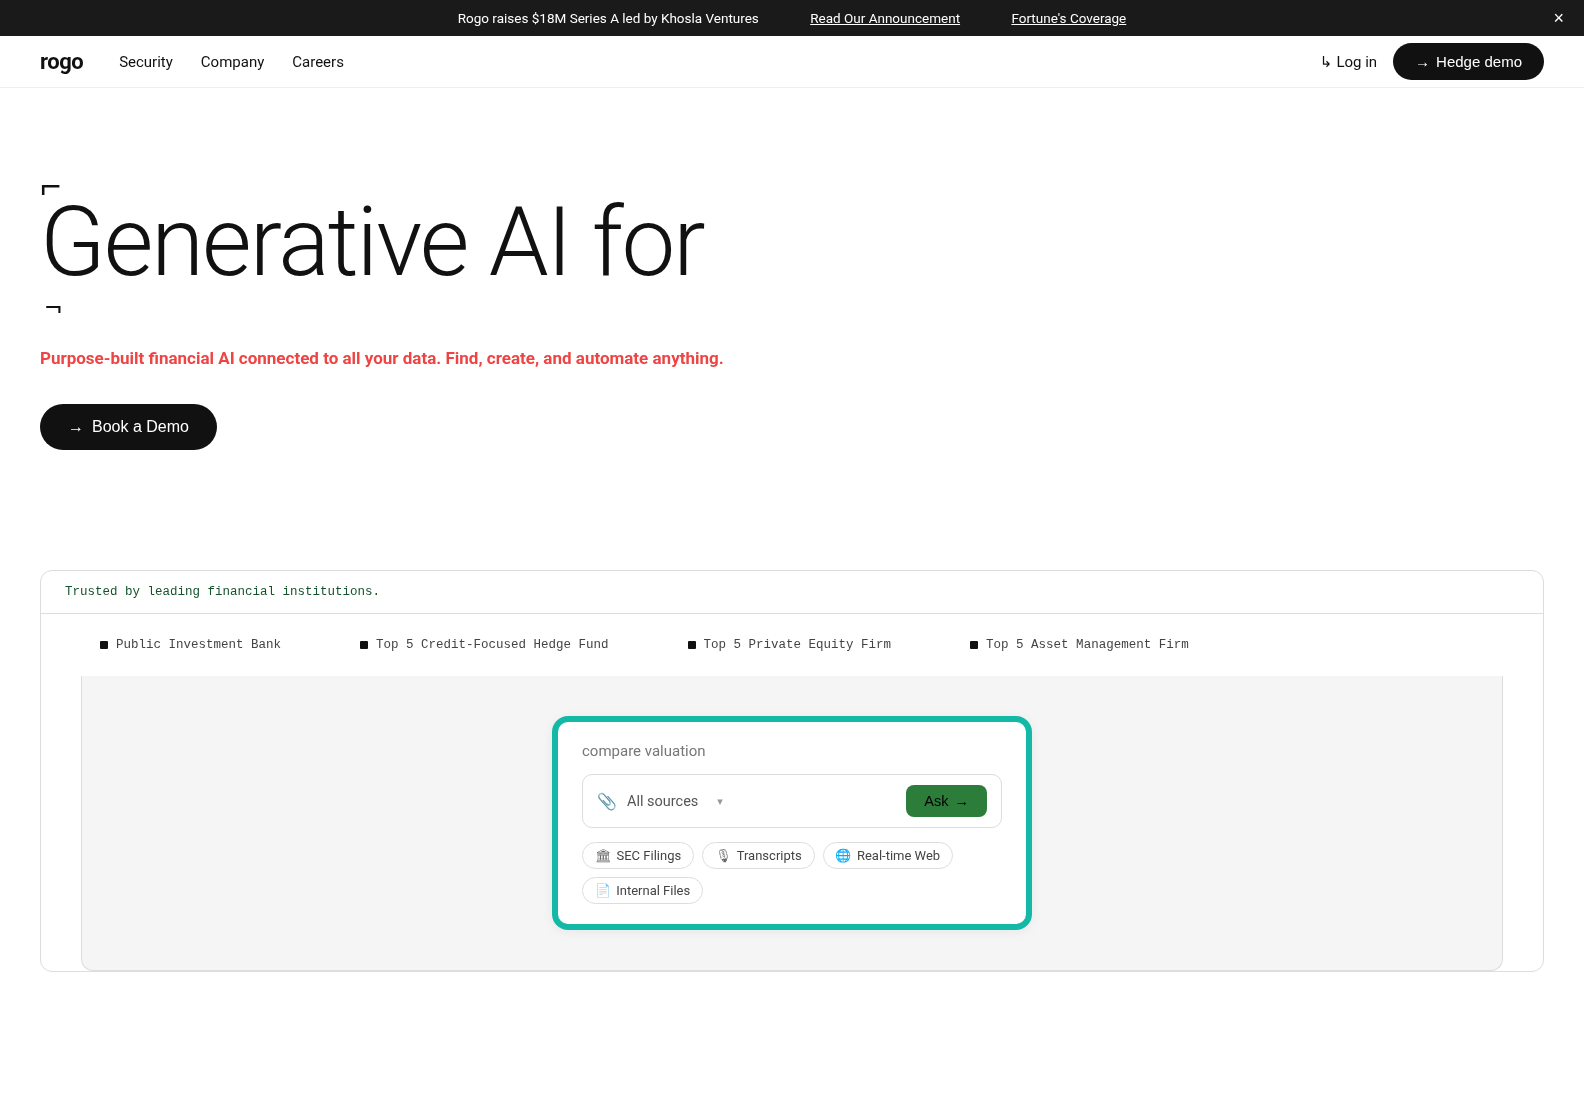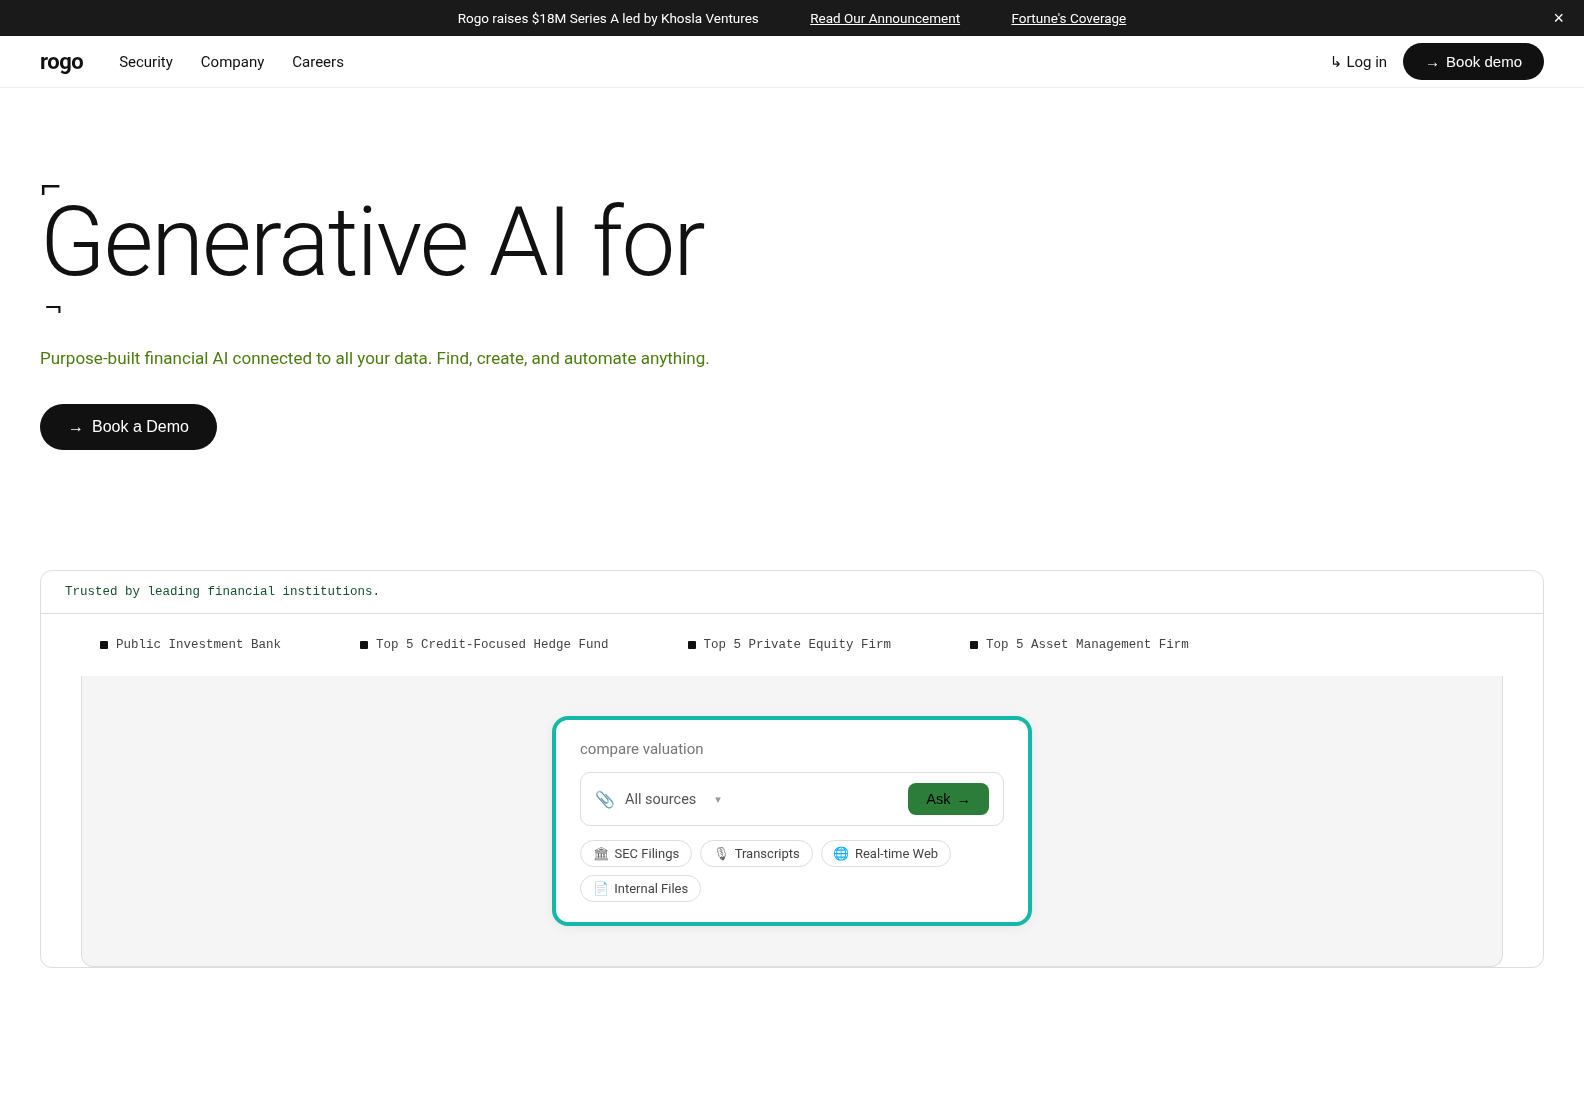--- a/index.html
+++ b/index.html
@@ -130,24 +130,24 @@
     }
     .hero-bracket-bottom {
       font-size: 36px;
       color: #111;
       line-height: 1;
       margin-left: 4px;
       font-weight: 300;
     }
     .hero-subtitle {
       font-size: 17px;
-      color: #4d7c0f;
+      color: #ef4444;
       margin-top: 22px;
       margin-bottom: 36px;
-      font-weight: 400;
+      font-weight: 700;
     }
     .hero-cta {
       background: #111;
       color: #fff;
       border: none;
       border-radius: 100px;
       padding: 14px 28px;
       font-size: 16px;
       font-weight: 500;
       cursor: pointer;
@@ -204,21 +204,21 @@
       padding: 40px;
       display: flex;
       justify-content: center;
       align-items: center;
       min-height: 200px;
     }
 
     
     .search-card {
       background: #fff;
-      border: 4px solid #14b8a6;
+      border: 6px solid #14b8a6;
       border-radius: 16px;
       padding: 20px 24px;
       width: 480px;
       box-shadow: 0 2px 12px rgba(0,0,0,0.06);
     }
     .search-query-text {
       font-size: 15px;
       color: #777;
       margin-bottom: 14px;
     }
@@ -309,21 +309,21 @@
       </li>
     </ul>
   </div>
   <div class="nav-right">
     <a class="login-link">
       <span>↳</span>
       <span>Log in</span>
     </a>
     <button class="book-demo-btn">
       <span>→</span>
-      <span>Book demo</span>
+      <span>Hedge demo</span>
     </button>
   </div>
 </nav>
 
 <section class="hero">
   <span class="hero-bracket-top">⌐</span>
   <h1 class="hero-title">
     <span>Generative AI for</span><br>
     <div class="hero-bracket-wrapper">
       <span class="hero-bracket-bottom">¬</span>

